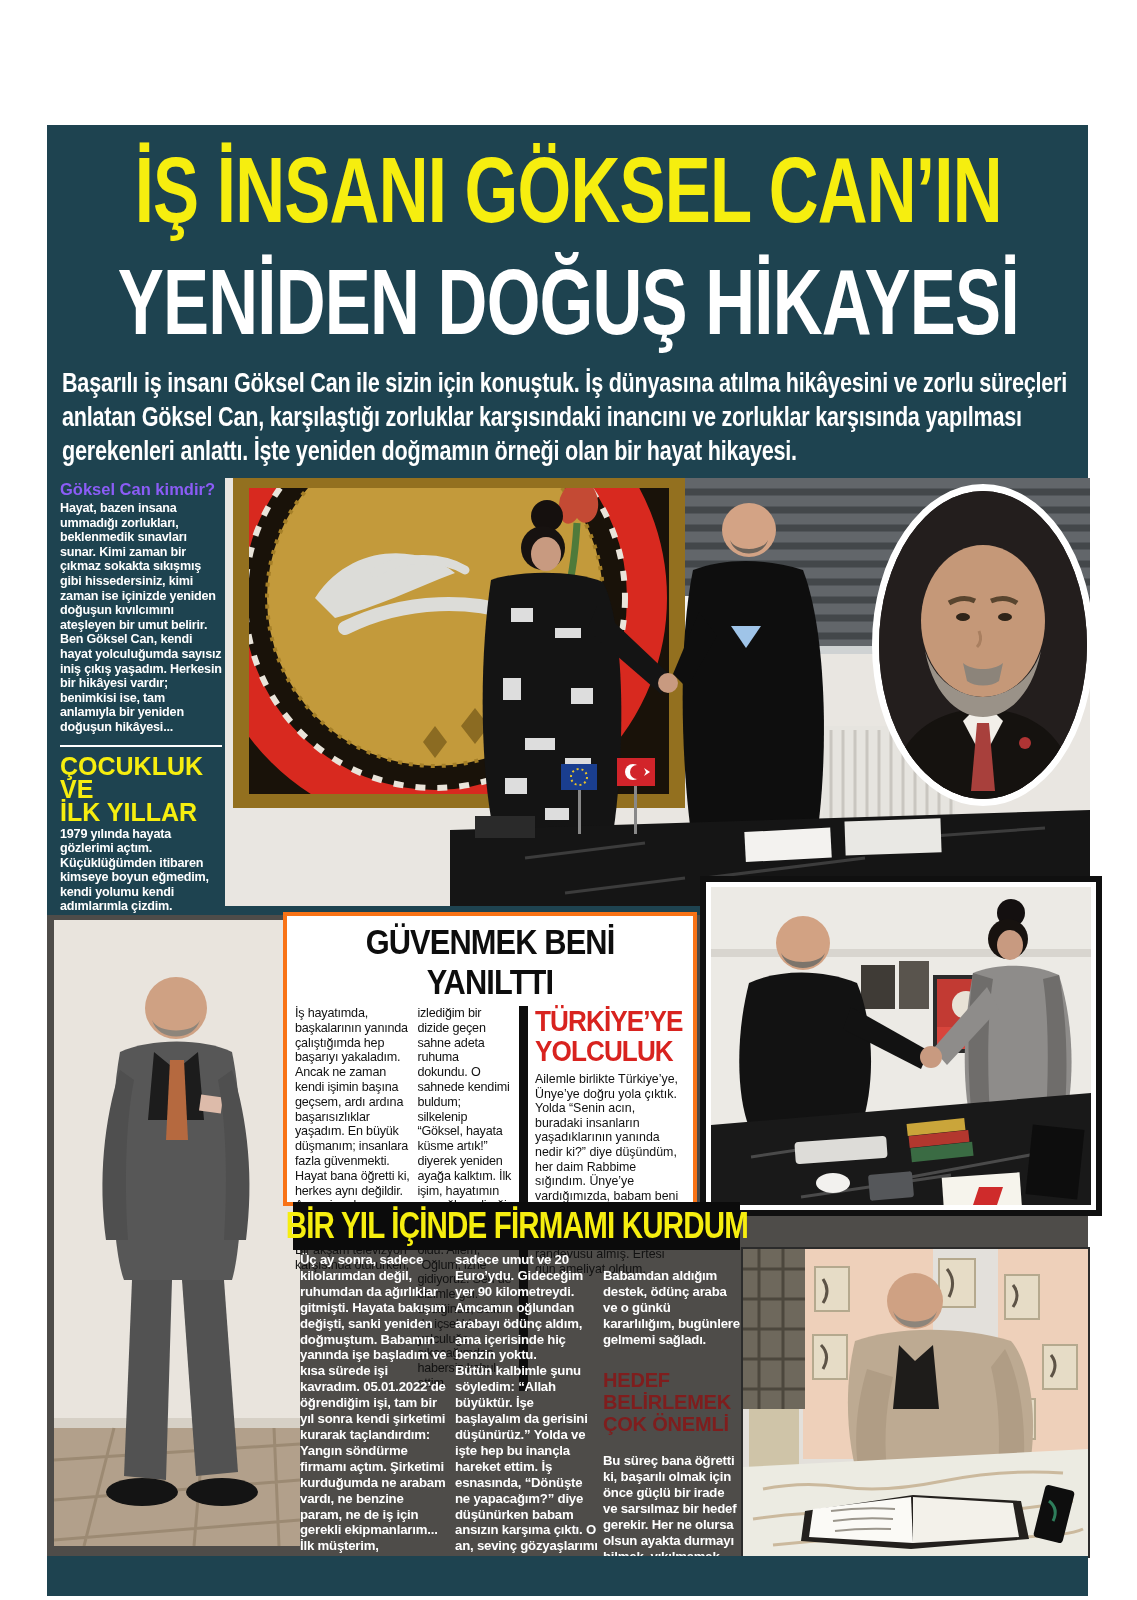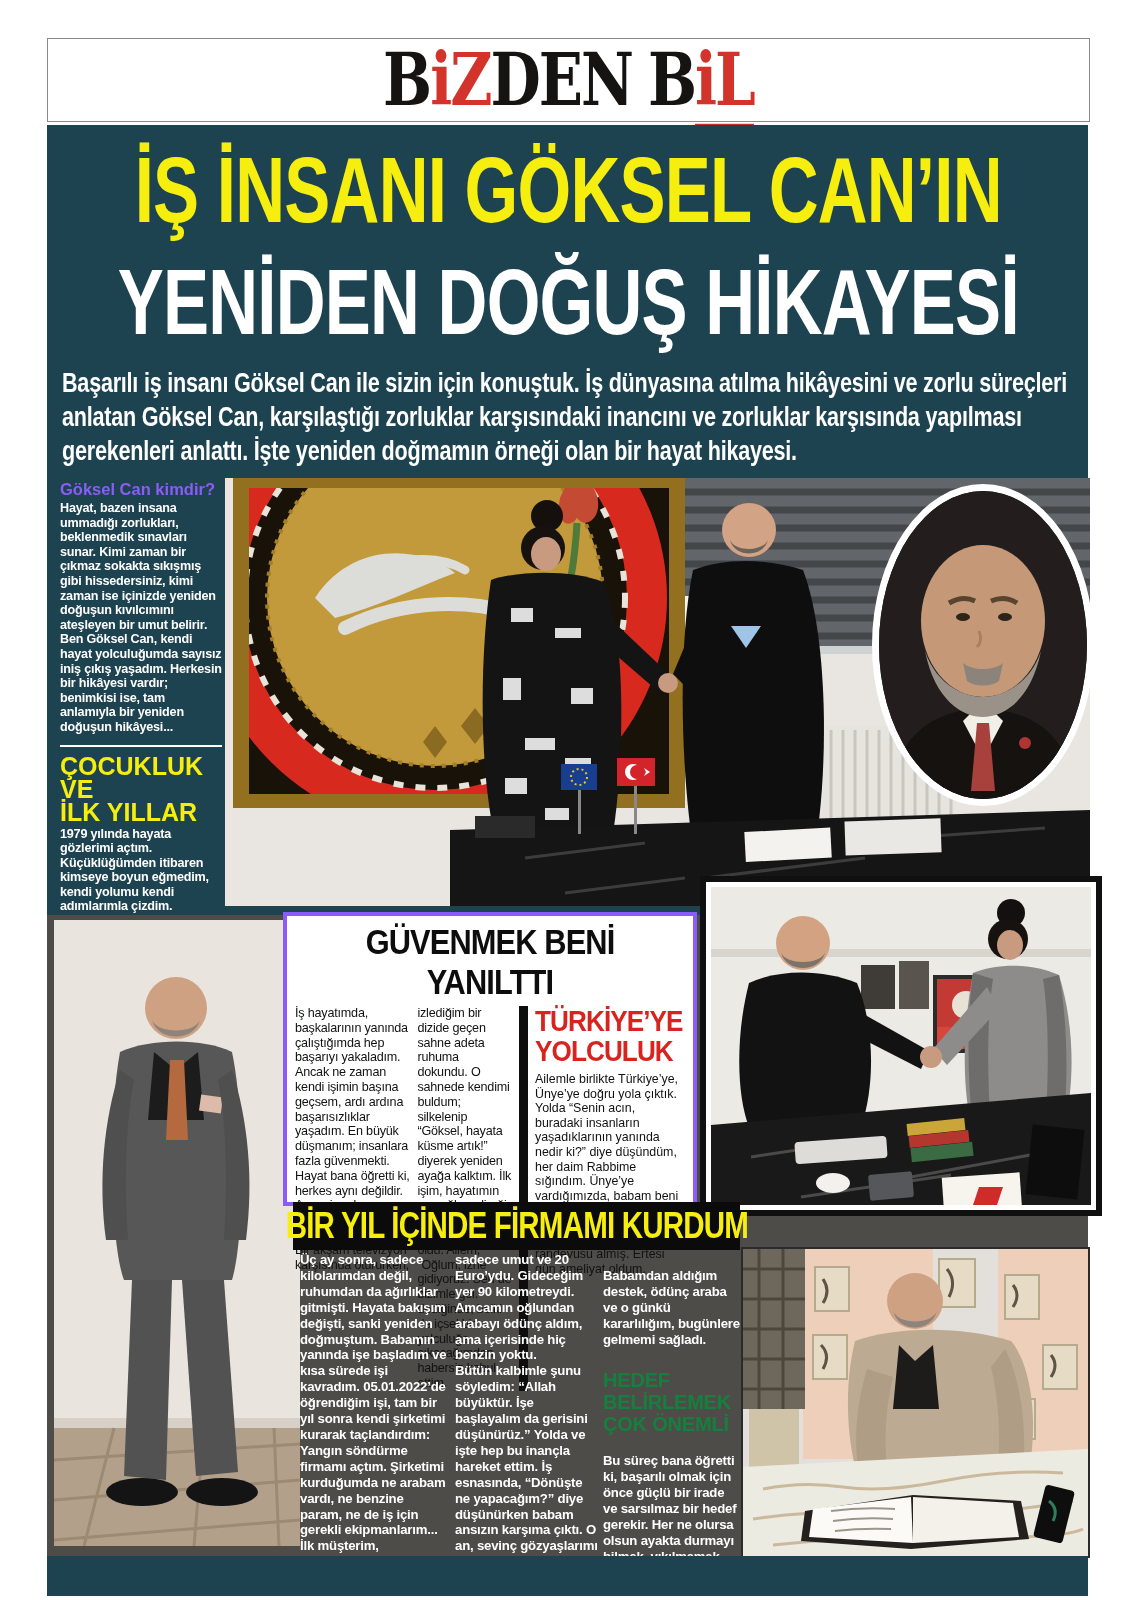--- a/index.html
+++ b/index.html
@@ -27,51 +27,46 @@
   .sidecol{left:60px;top:480px;width:162px;color:#fff;}
   .sidecol h3{margin:0 0 2px 0;color:#8b5cf6;font-size:16.5px;line-height:19px;font-weight:bold;}
   .sidecol p{margin:0;font-size:12.6px;line-height:14.6px;font-weight:bold;letter-spacing:-0.2px;
     white-space:pre-line;}
   .divider{border:none;border-top:2px solid #ffffff;margin:10px 0 8px 0;}
   .h-big{color:#f6ee0f;font-size:25px;line-height:23px;font-weight:bold;margin:0 0 3px 0;}
   
   .photo{overflow:hidden;}
   .oval{border-radius:50%;border:7px solid #ffffff;overflow:hidden;background:#241f1e;}
   
-  .guvbox{left:283px;top:912px;width:414px;height:294px;background:#fff;border:4px solid #8b5cf6;
+  .guvbox{left:283px;top:912px;width:414px;height:294px;background:#fff;border:4px solid #f97316;
     box-sizing:border-box;padding:4px 8px;}
   .guvbox h2{margin:2px 0 4px 0;text-align:center;font-size:35px;letter-spacing:-1px;
     transform:scaleX(0.88);transform-origin:50% 50%;color:#0d0d0d;}
   .guvcols{display:flex;gap:7px;}
   .guvcol{font-size:12.6px;line-height:14.8px;color:#111;letter-spacing:-0.2px;white-space:pre-line;}
   .vbar{width:9px;background:#0d0d0d;flex:none;}
   .turk h4{margin:0 0 6px 0;color:#d8231f;font-size:29px;line-height:30px;letter-spacing:-1px;
     transform:scaleX(0.9);transform-origin:0 0;white-space:pre-line;font-weight:bold;}
   .turk p{margin:0;font-size:12.4px;line-height:14.6px;color:#111;}
   
   .gray{background:#4e4c49;}
   .banner{left:293px;top:1202px;width:447px;height:48px;background:#0b0b0b;display:flex;
     align-items:center;justify-content:center;}
   .banner span{color:#f6ee0f;font-weight:bold;font-size:36px;letter-spacing:-1px;
     transform:scaleX(0.82);white-space:nowrap;}
   .gcol{top:1252px;color:#fff;font-weight:bold;font-size:13.2px;line-height:15.9px;
     letter-spacing:-0.2px;white-space:pre-line;}
-  .gcol .yh{color:#15803d;font-size:20px;line-height:22px;margin:6px 0 2px 0;font-weight:bold;}
+  .gcol .yh{color:#7f1d1d;font-size:20px;line-height:22px;margin:6px 0 2px 0;font-weight:bold;}
   .footer{left:47px;top:1556px;width:1041px;height:40px;background:#1e4350;}
 </style>
 </head>
 <body>
 
 <div id="page">
 
-  <div class="abs masthead-box">
-    <div class="masthead">
-      <span class="m-black">B</span><span class="m-red">iZ</span><span class="m-black">DEN</span><span class="m-space"></span><span class="m-black">B</span><span class="m-red m-underline">iL</span>
-    </div>
-  </div>
 
   <div class="abs teal" style="left:47px;top:125px;width:1041px;height:790px;"></div>
 
   <div class="abs headline">
     <div class="l1">İŞ İNSANI GÖKSEL CAN’IN</div>
     <div class="l2">YENİDEN DOĞUŞ HİKAYESİ</div>
   </div>
 
   <div class="abs intro">Başarılı iş insanı Göksel Can ile sizin için konuştuk. İş dünyasına atılma hikâyesini ve zorlu süreçleri anlatan Göksel Can, karşılaştığı zorluklar karşısındaki inancını ve zorluklar karşısında yapılması gerekenleri anlattı. İşte yeniden doğmamın örneği olan bir hayat hikayesi.</div>
 

